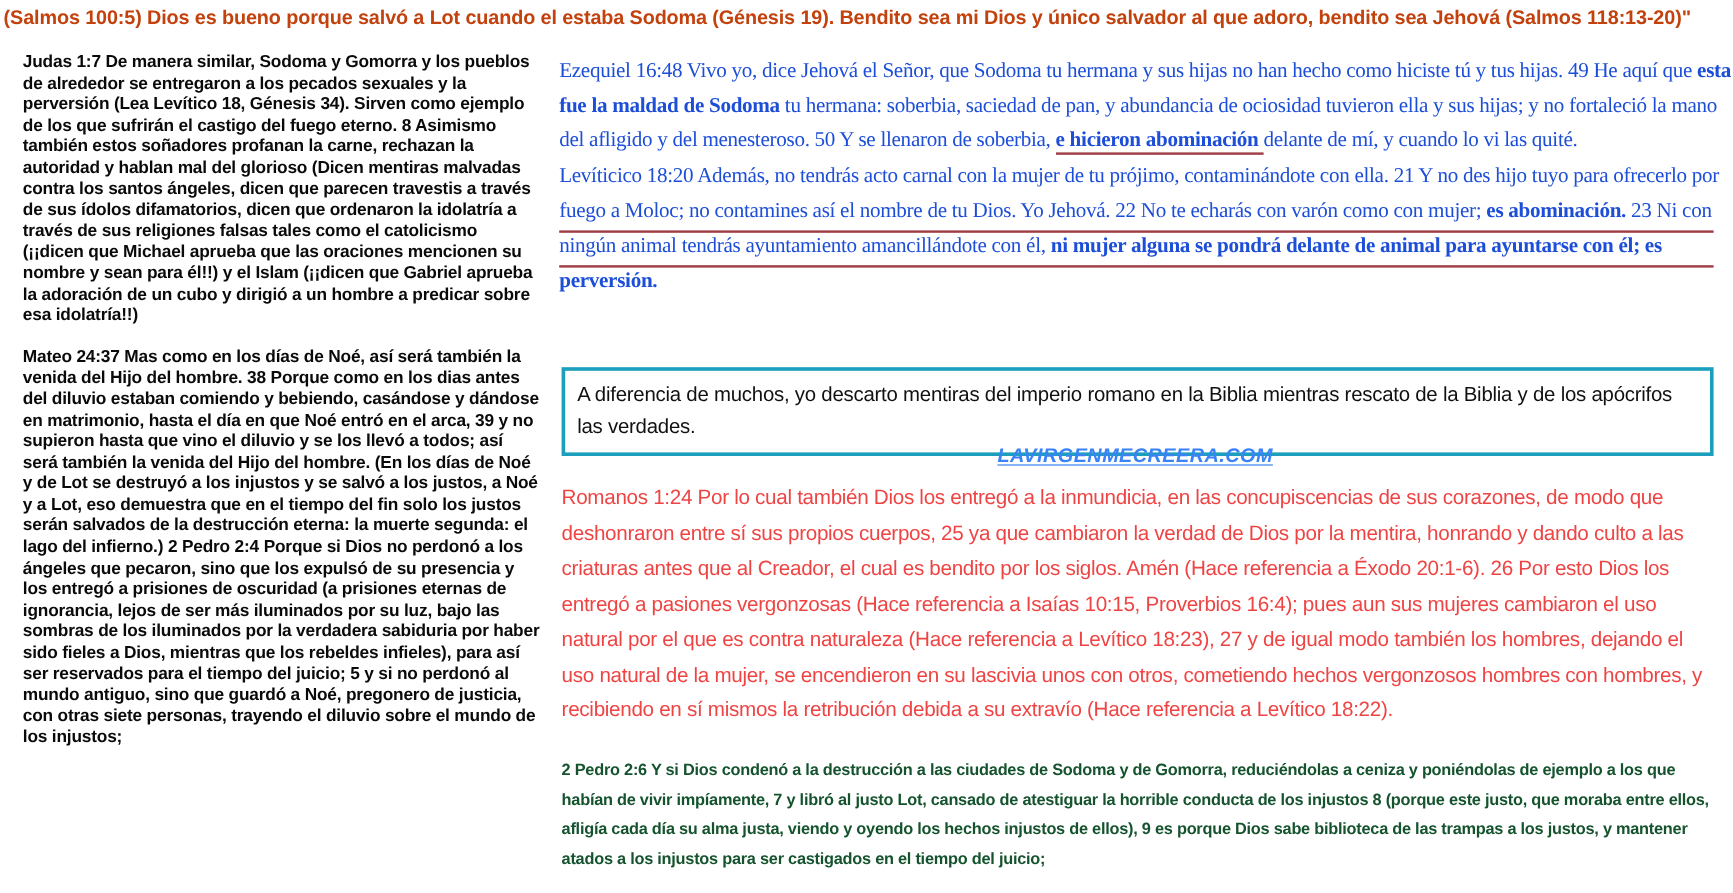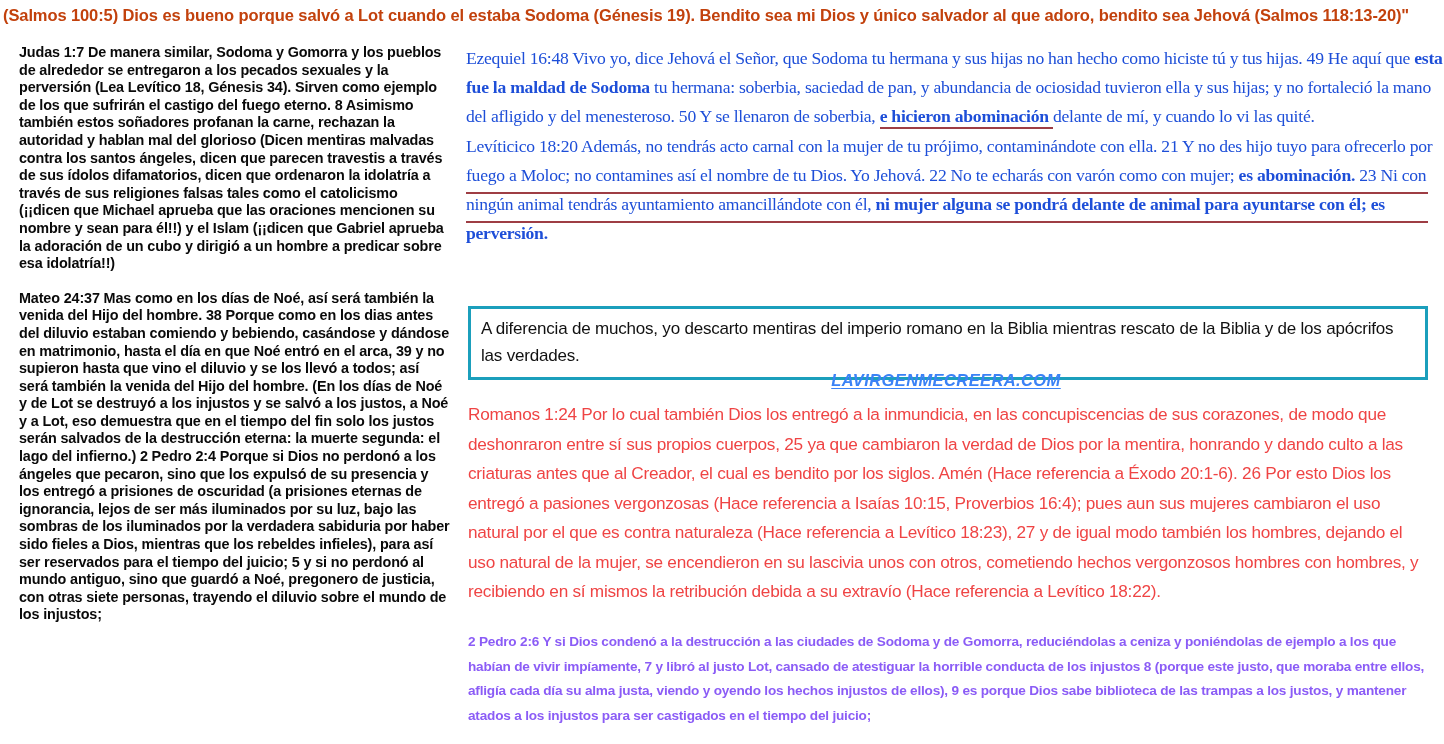--- a/index.html
+++ b/index.html
@@ -162,21 +162,21 @@
     position: absolute;
     left: 2px;
     top: 586px;
     width: 960px;
   }
   #pedro-text {
     font-family: "Liberation Sans", sans-serif;
     font-weight: bold;
     font-size: 13.6px;
     line-height: 24.5px;
-    color: #8b5cf6;
+    color: #14532d;
     letter-spacing: -0.2px;
   }
 </style>
 </head>
 <body>
 
 <div id="header-banner">(Salmos 100:5) Dios es bueno porque salvó a Lot cuando el estaba Sodoma (Génesis 19). Bendito sea mi Dios y único salvador al que adoro, bendito sea Jehová (Salmos 118:13-20)"</div>
 
 <div id="columns">
 

